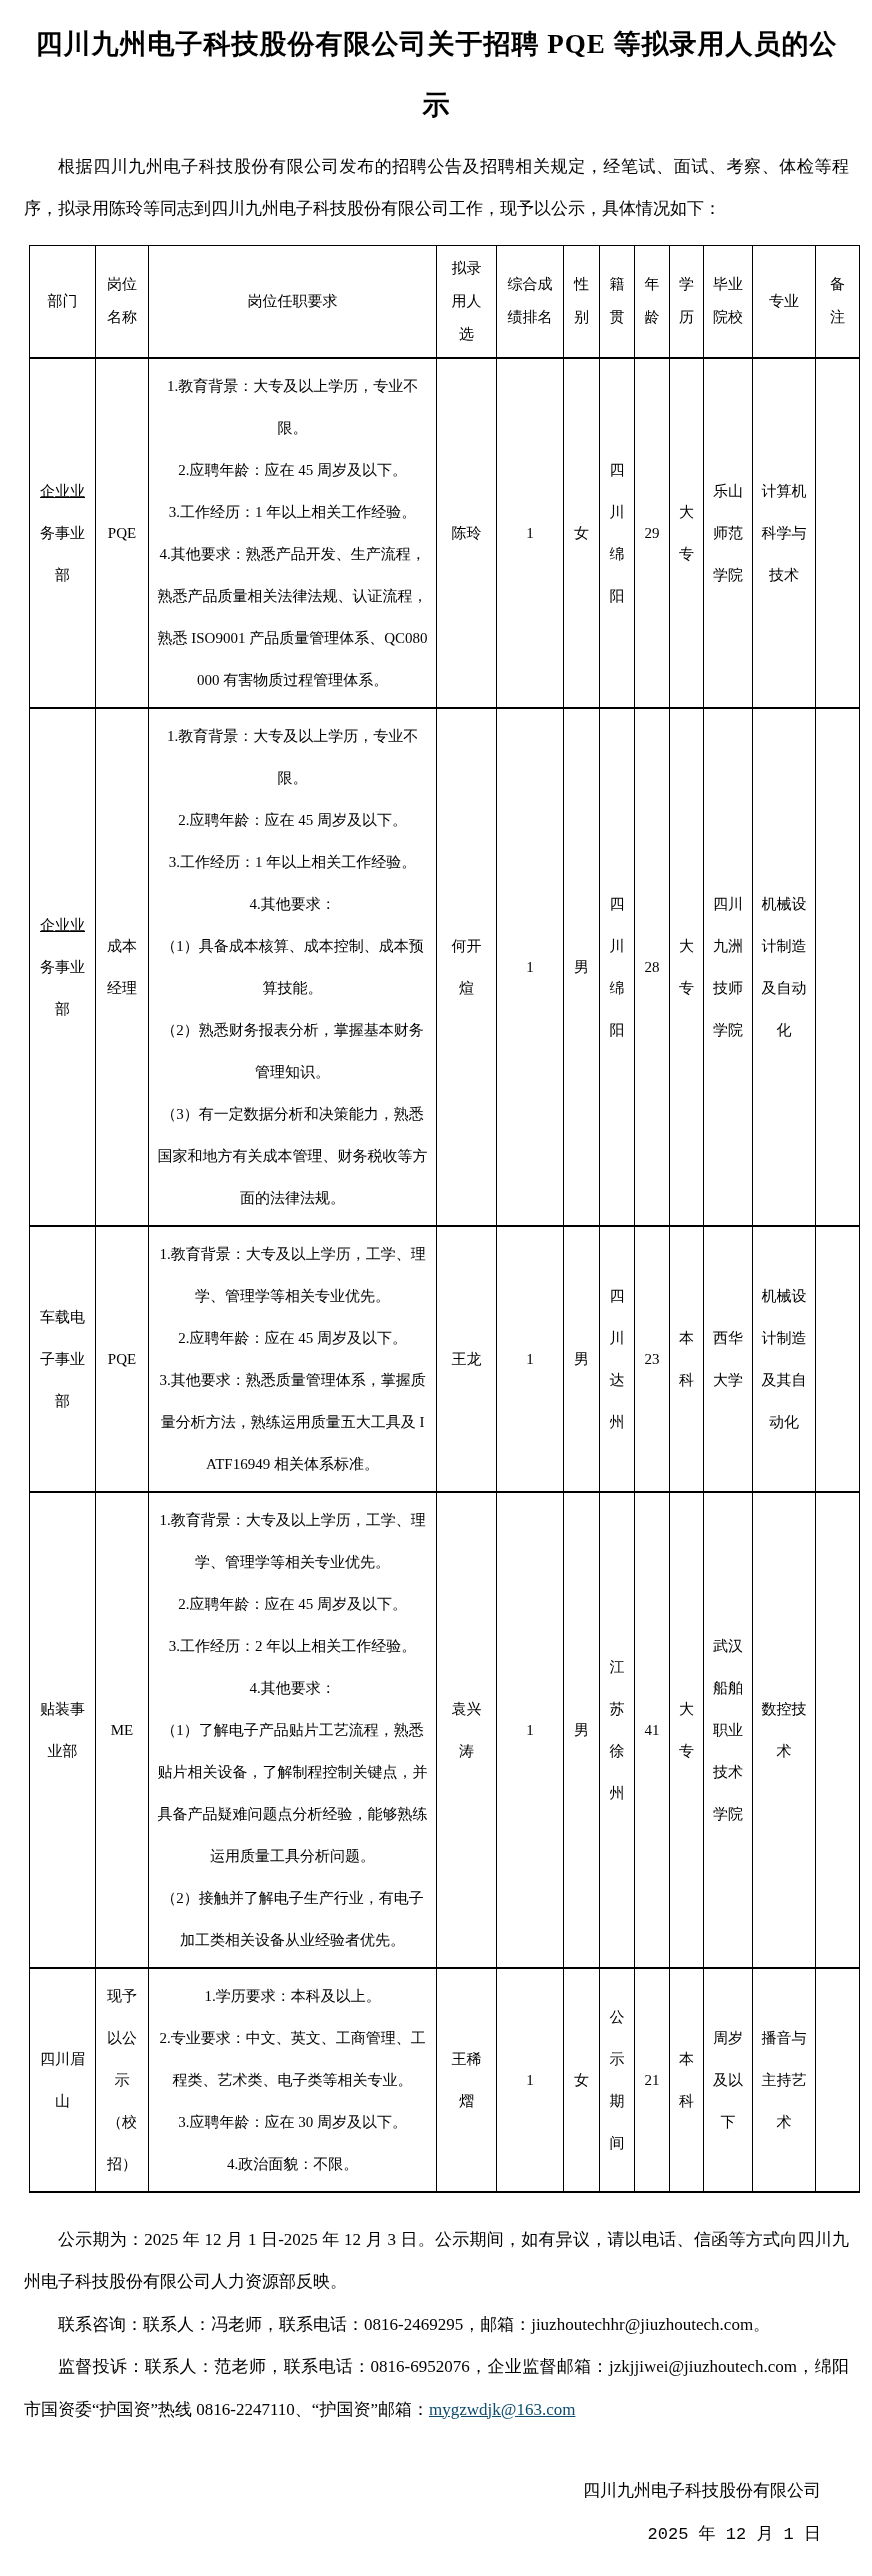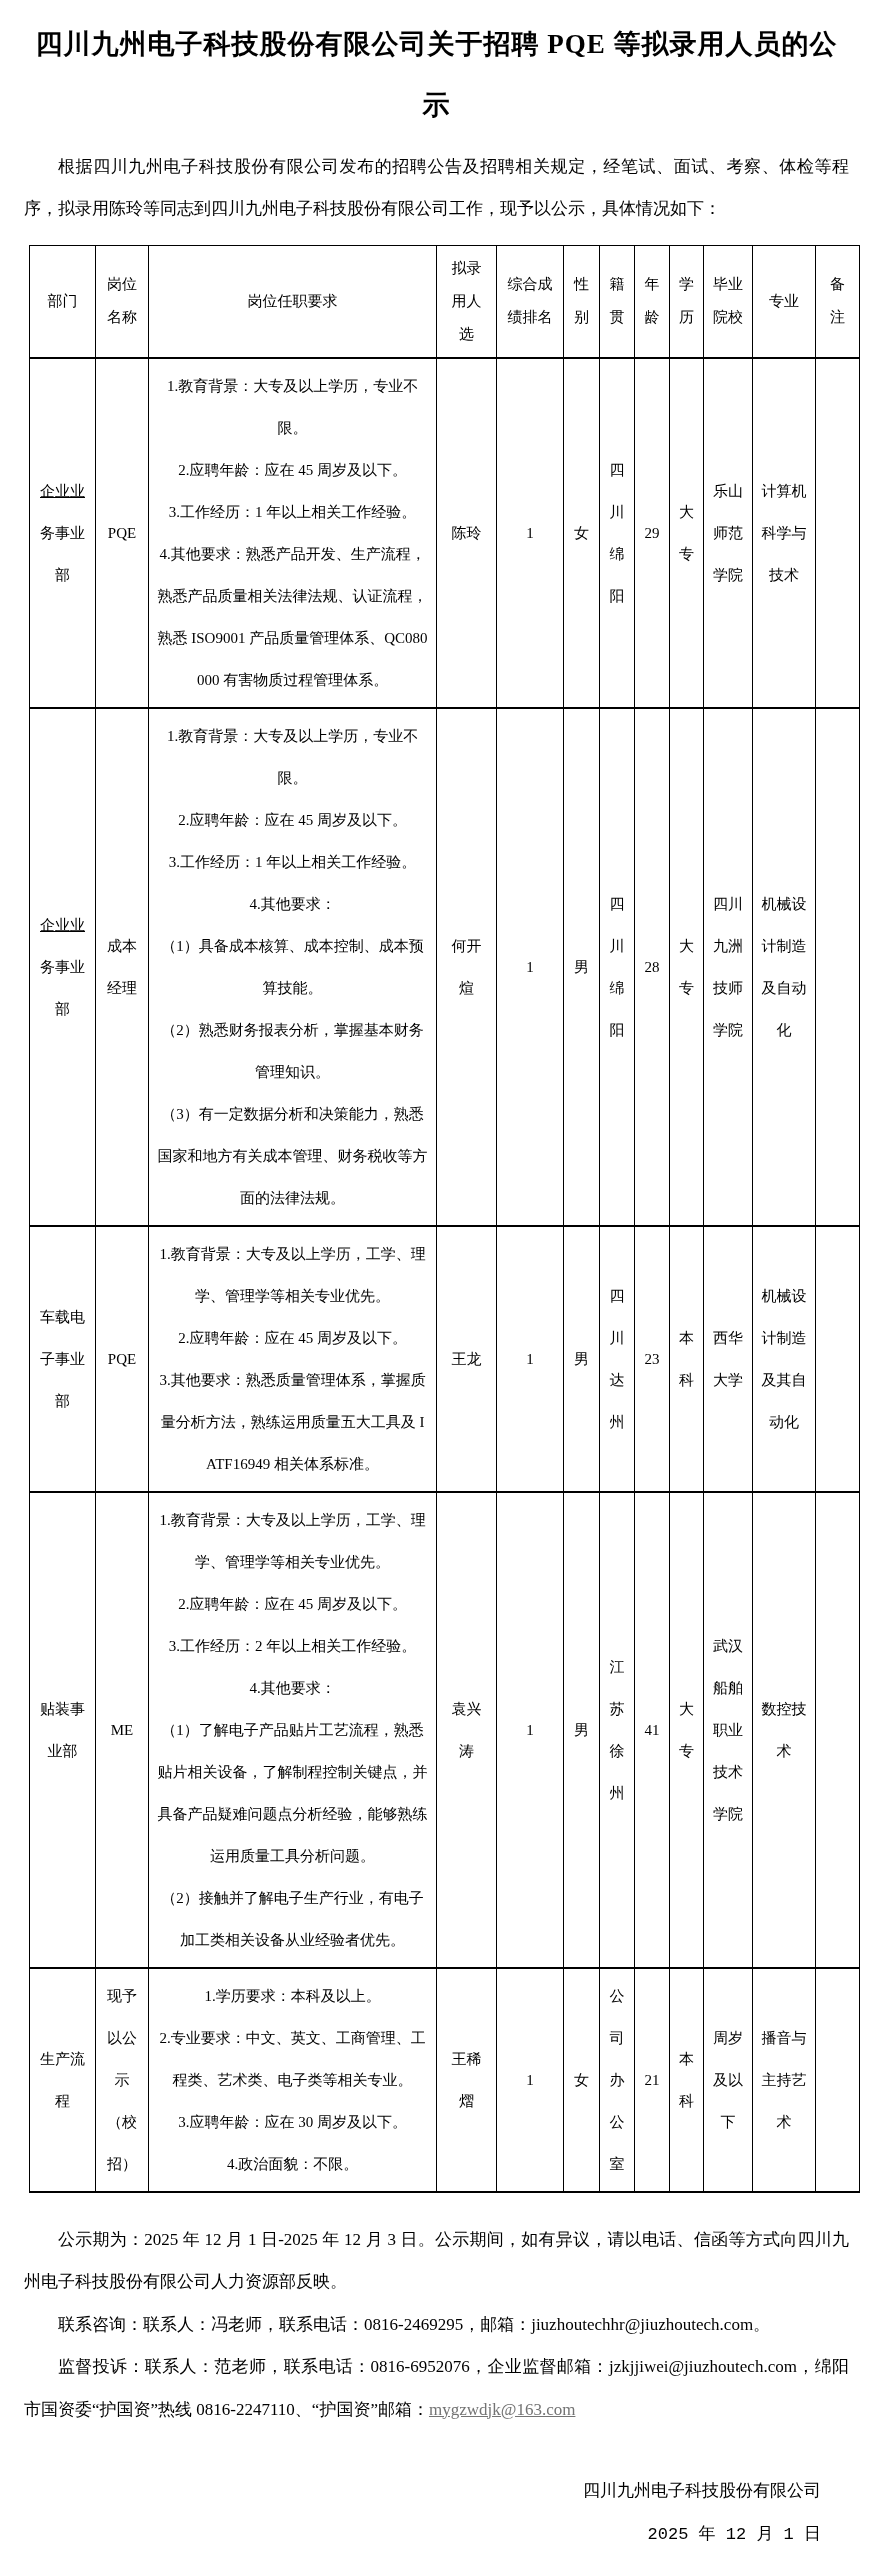--- a/index.html
+++ b/index.html
@@ -49,21 +49,21 @@
   .pre{white-space:pre-line;}
   .dept-underline::first-line{text-decoration:underline;}
   .footer{margin-top:26px;}
   .footer p{
     font-size:17px;line-height:2.5;margin:0;
     text-align:justify;word-break:break-all;
   }
   .footer p.indent{text-indent:2em;}
   .footer p.right{text-align:right;padding-right:28px;word-break:keep-all;font-family:Liberation Mono, monospace;}
   .footer p.company-line{margin-top:40px;}
-  a.email-link{color:#737373;text-decoration:underline;cursor:pointer;}
+  a.email-link{color:#0c4a6e;text-decoration:underline;cursor:pointer;}
 </style>
 </head>
 <body>
 
 <div class="page">
 
   <h1 class="doc-title">四川九州电子科技股份有限公司关于招聘 PQE 等拟录用人员的公示</h1>
 
   <p class="intro">根据四川九州电子科技股份有限公司发布的招聘公告及招聘相关规定，经笔试、面试、考察、体检等程序，拟录用陈玲等同志到四川九州电子科技股份有限公司工作，现予以公示，具体情况如下：</p>
 
@@ -168,30 +168,30 @@
         <td class="c-sex">男</td>
         <td class="c-home">江苏徐州</td>
         <td class="c-age">41</td>
         <td class="c-edu">大专</td>
         <td class="c-school">武汉船舶职业技术学院</td>
         <td class="c-major">数控技术</td>
         <td class="c-note"></td>
       </tr>
 
       <tr>
-        <td class="c-dept">生产流程</td>
+        <td class="c-dept">四川眉山</td>
         <td class="c-pos">现予以公示（校招）</td>
         <td class="c-req pre">1.学历要求：本科及以上。
 2.专业要求：中文、英文、工商管理、工程类、艺术类、电子类等相关专业。
 3.应聘年龄：应在 30 周岁及以下。
 4.政治面貌：不限。</td>
         <td class="c-cand">王稀熠</td>
         <td class="c-rank">1</td>
         <td class="c-sex">女</td>
-        <td class="c-home">公司办公室</td>
+        <td class="c-home">公示期间</td>
         <td class="c-age">21</td>
         <td class="c-edu">本科</td>
         <td class="c-school">周岁及以下</td>
         <td class="c-major">播音与主持艺术</td>
         <td class="c-note"></td>
       </tr>
     </tbody>
   </table>
 
   <div class="footer">

